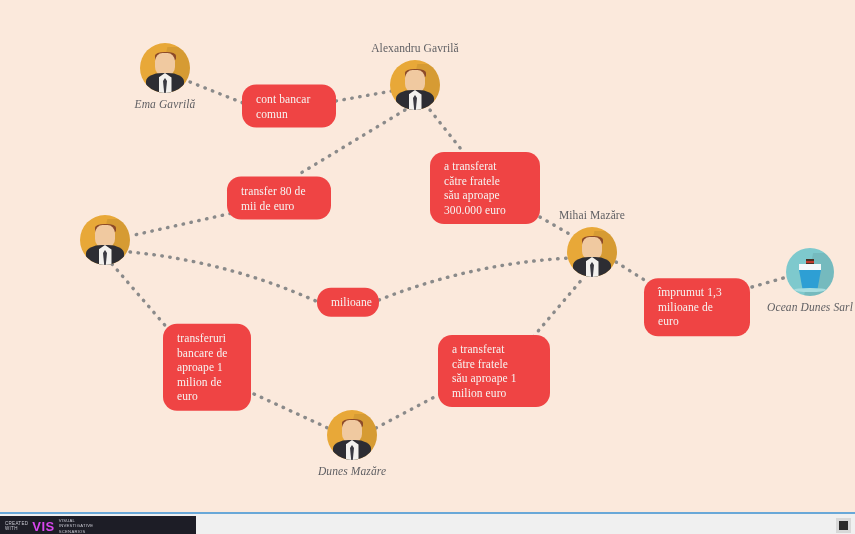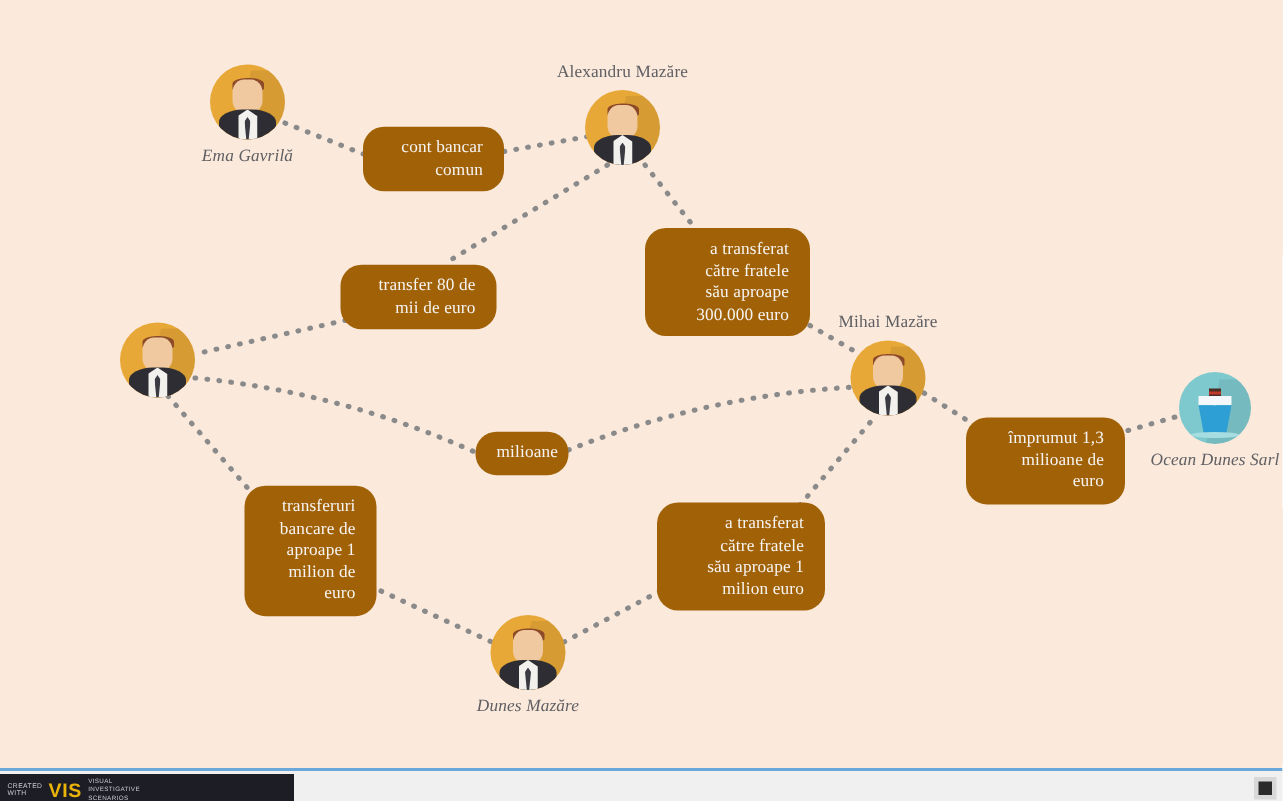--- a/index.html
+++ b/index.html
@@ -168,25 +168,25 @@
   .node-label.left  {
     left: auto; right: calc(100% + 6px);
     top: 50%; transform: translateY(-50%);
     text-align: right;
   }
 
   
   .pill {
     position: absolute;
     transform: translate(-50%, -50%);
-    background: #a16207;
+    background: #ef4444;
     color: #f6f4f2;
     border-radius: 14px;
     padding: 7px 14px;
-    text-align: right;
+    text-align: left;
     font-size: 11.5px;
     line-height: 14.5px;
     white-space: pre-line;
     letter-spacing: 0.1px;
   }
 
   
   #footer {
     position: absolute;
     left: 0; top: 512px;
@@ -207,21 +207,21 @@
   .logo-created {
     color: #c9c9d2;
     font-family: "Liberation Sans", sans-serif;
     font-size: 4.5px;
     line-height: 5.5px;
     letter-spacing: 0.3px;
     white-space: pre-line;
     text-transform: uppercase;
   }
   .logo-vis {
-    color: #eab308;
+    color: #d946ef;
     font-family: "Liberation Sans", sans-serif;
     font-size: 13px;
     font-weight: bold;
     letter-spacing: 0.5px;
   }
   .logo-full {
     color: #c9c9d2;
     font-family: "Liberation Sans", sans-serif;
     font-size: 4.2px;
     line-height: 5.2px;
@@ -280,21 +280,21 @@
         </div>
         <div class="node node-person" style="left: 415px; top: 85px;">
           <div class="node-circle">
             <span class="av-shadow"></span>
             <span class="av-hair"></span>
             <span class="av-head"></span>
             <span class="av-body"></span>
             <span class="av-shirt"></span>
             <span class="av-tie"></span>
           </div>
-          <div class="node-label above">Alexandru Mazăre</div>
+          <div class="node-label above">Alexandru Gavrilă</div>
         </div>
         <div class="node node-person" style="left: 105px; top: 240px;">
           <div class="node-circle">
             <span class="av-shadow"></span>
             <span class="av-hair"></span>
             <span class="av-head"></span>
             <span class="av-body"></span>
             <span class="av-shirt"></span>
             <span class="av-tie"></span>
           </div>

